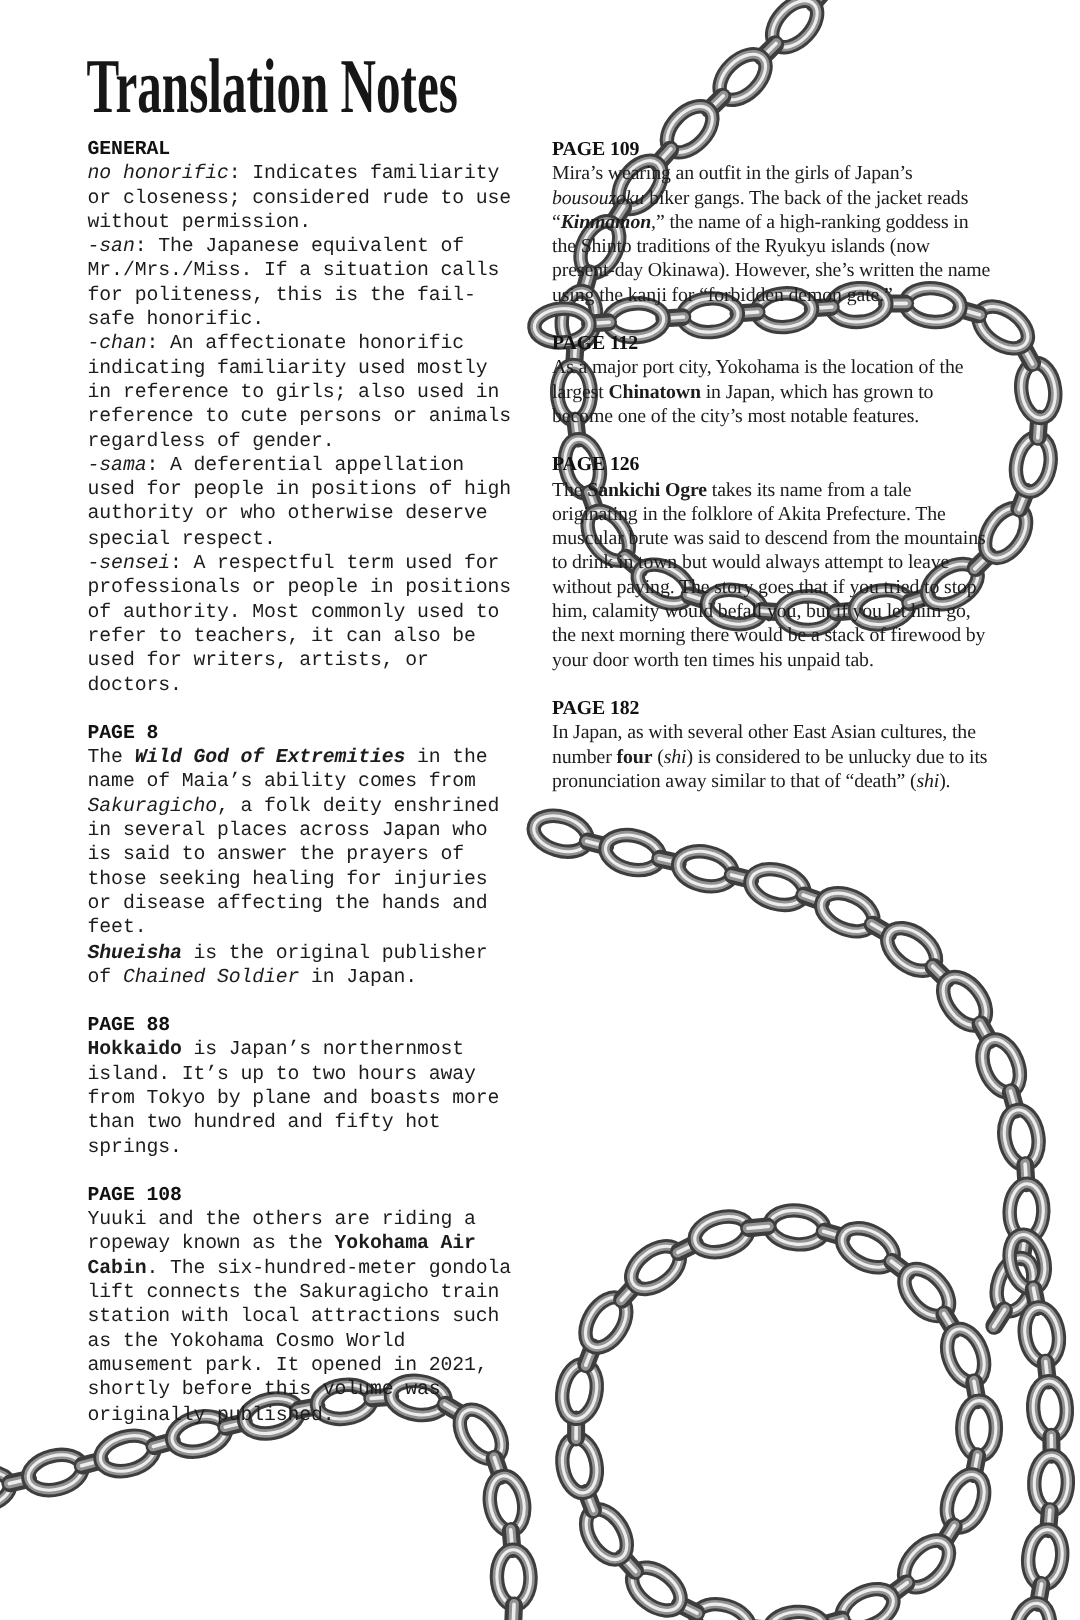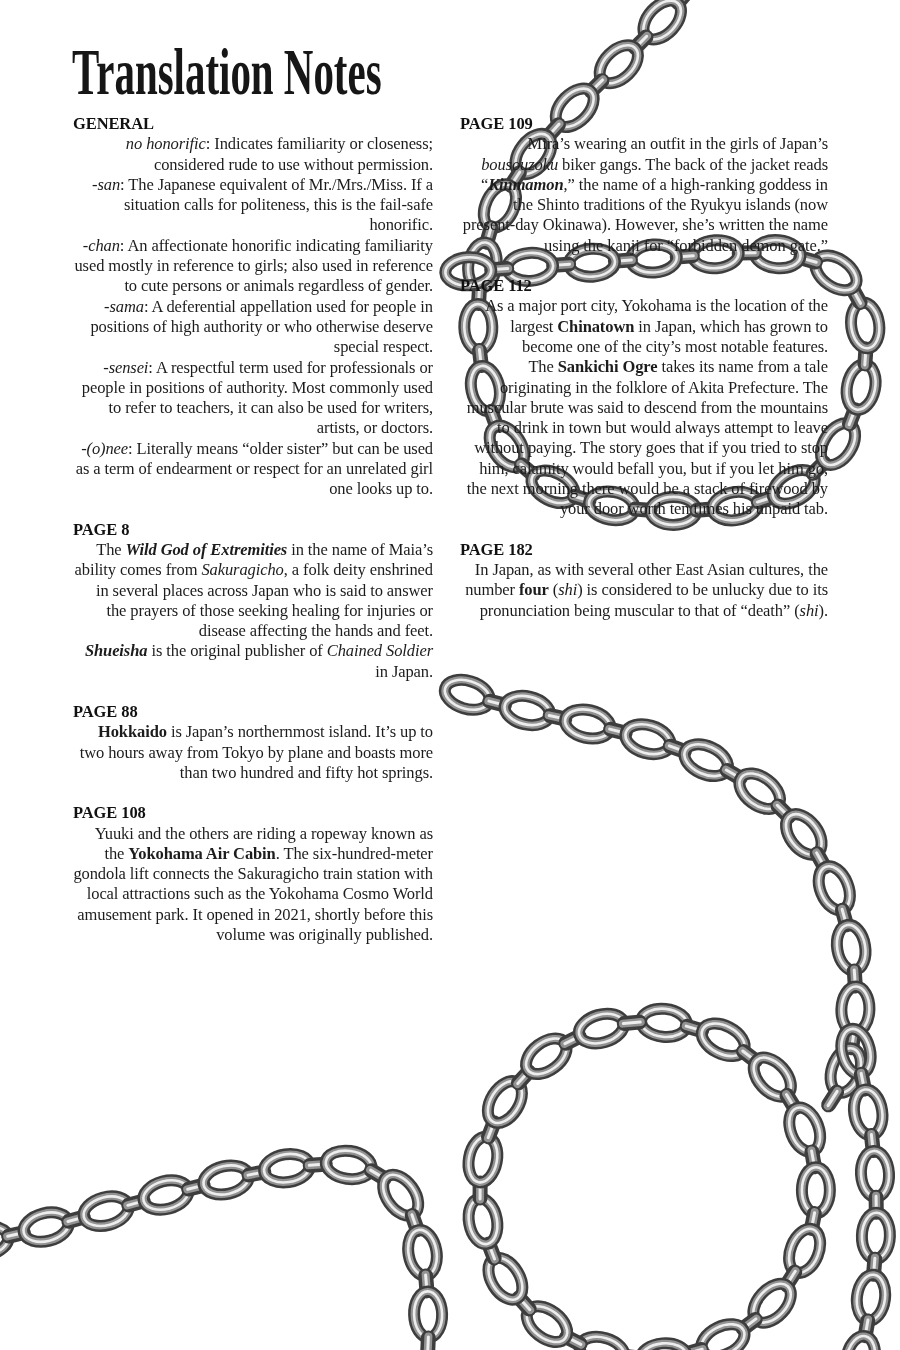--- a/index.html
+++ b/index.html
@@ -11,25 +11,25 @@
   }
   #chains { position:absolute; left:0; top:0; z-index:0; pointer-events:none; }
   .content { position:absolute; left:0; top:0; width:100%; height:100%; z-index:1; }
   .title {
     position:absolute; left:72px; top:36px;
     font-size:62px; font-weight:bold; color:#161616;
     transform:scale(0.66,1.04); transform-origin:left top;
     white-space:nowrap; letter-spacing:0;
   }
   .col { position:absolute; top:114px; font-size:16.5px; line-height:20.3px; letter-spacing:-0.1px; }
-  #col-left  { left:73px;  width:360px; }
+  #col-left  { left:73px;  width:360px;font-family:Liberation Mono, monospace; }
   #col-right { left:460px; width:368px; }
   .sec-heading { font-size:16.5px; font-weight:bold; margin-top:20px; color:#111; }
   .col .sec-heading:first-child { margin-top:0; }
-  .para { margin:0;text-align:right; }
+  .para { margin:0; }
   b.it { font-style:italic; }
 </style>
 </head>
 <body>
 
 <div class="page">
   <svg id="chains" width="900" height="1350" viewBox="0 0 900 1350">
       <g transform="translate(702.4 -27.2) rotate(127.7)">
         <ellipse rx="23" ry="14" fill="none" stroke="#3d3d3d" stroke-width="12"></ellipse>
         <ellipse rx="23" ry="14" fill="none" stroke="#929292" stroke-width="7"></ellipse>
@@ -713,32 +713,32 @@
     </svg>
   <div class="content">
     <h1 class="title">Translation Notes</h1>
     <div class="col" id="col-left">
         <h3 class="sec-heading">GENERAL</h3>
         <p class="para"><i>no honorific</i><span>: Indicates familiarity or closeness; considered rude to use without permission.</span></p>
         <p class="para"><i>-san</i><span>: The Japanese equivalent of Mr./Mrs./Miss. If a situation calls for politeness, this is the fail-safe honorific.</span></p>
         <p class="para"><i>-chan</i><span>: An affectionate honorific indicating familiarity used mostly in reference to girls; also used in reference to cute persons or animals regardless of gender.</span></p>
         <p class="para"><i>-sama</i><span>: A deferential appellation used for people in positions of high authority or who otherwise deserve special respect.</span></p>
         <p class="para"><i>-sensei</i><span>: A respectful term used for professionals or people in positions of authority. Most commonly used to refer to teachers, it can also be used for writers, artists, or doctors.</span></p>
-        <p class="para"><i>-(o)nee</i><span>: Literally means “older sister” but can be used as a term of endearment or respect for an unrelated girl one looks up to.</span></p>
         <h3 class="sec-heading">PAGE 8</h3>
         <p class="para"><span>The </span><b class="it">Wild God of Extremities</b><span> in the name of Maia’s ability comes from </span><i>Sakuragicho</i><span>, a folk deity enshrined in several places across Japan who is said to answer the prayers of those seeking healing for injuries or disease affecting the hands and feet.</span></p>
         <p class="para"><b class="it">Shueisha</b><span> is the original publisher of </span><i>Chained Soldier</i><span> in Japan.</span></p>
         <h3 class="sec-heading">PAGE 88</h3>
         <p class="para"><b>Hokkaido</b><span> is Japan’s northernmost island. It’s up to two hours away from Tokyo by plane and boasts more than two hundred and fifty hot springs.</span></p>
         <h3 class="sec-heading">PAGE 108</h3>
         <p class="para"><span>Yuuki and the others are riding a ropeway known as the </span><b>Yokohama Air Cabin</b><span>. The six-hundred-meter gondola lift connects the Sakuragicho train station with local attractions such as the Yokohama Cosmo World amusement park. It opened in 2021, shortly before this volume was originally published.</span></p>
       </div>
     <div class="col" id="col-right">
         <h3 class="sec-heading">PAGE 109</h3>
         <p class="para"><span>Mira’s wearing an outfit in the girls of Japan’s </span><i>bousouzoku</i><span> biker gangs. The back of the jacket reads “</span><b class="it">Kinmamon</b><span>,” the name of a high-ranking goddess in the Shinto traditions of the Ryukyu islands (now present-day Okinawa). However, she’s written the name using the kanji for “forbidden demon gate.”</span></p>
         <h3 class="sec-heading">PAGE 112</h3>
         <p class="para"><span>As a major port city, Yokohama is the location of the largest </span><b>Chinatown</b><span> in Japan, which has grown to become one of the city’s most notable features.</span></p>
+        <h3 class="sec-heading">PAGE 126</h3>
         <p class="para"><span>The </span><b>Sankichi Ogre</b><span> takes its name from a tale originating in the folklore of Akita Prefecture. The muscular brute was said to descend from the mountains to drink in town but would always attempt to leave without paying. The story goes that if you tried to stop him, calamity would befall you, but if you let him go, the next morning there would be a stack of firewood by your door worth ten times his unpaid tab.</span></p>
         <h3 class="sec-heading">PAGE 182</h3>
-        <p class="para"><span>In Japan, as with several other East Asian cultures, the number </span><b>four</b><span> (</span><i>shi</i><span>) is considered to be unlucky due to its pronunciation being muscular to that of “death” (</span><i>shi</i><span>).</span></p>
+        <p class="para"><span>In Japan, as with several other East Asian cultures, the number </span><b>four</b><span> (</span><i>shi</i><span>) is considered to be unlucky due to its pronunciation away similar to that of “death” (</span><i>shi</i><span>).</span></p>
       </div>
   </div>
 </div>
 
 </body></html>

